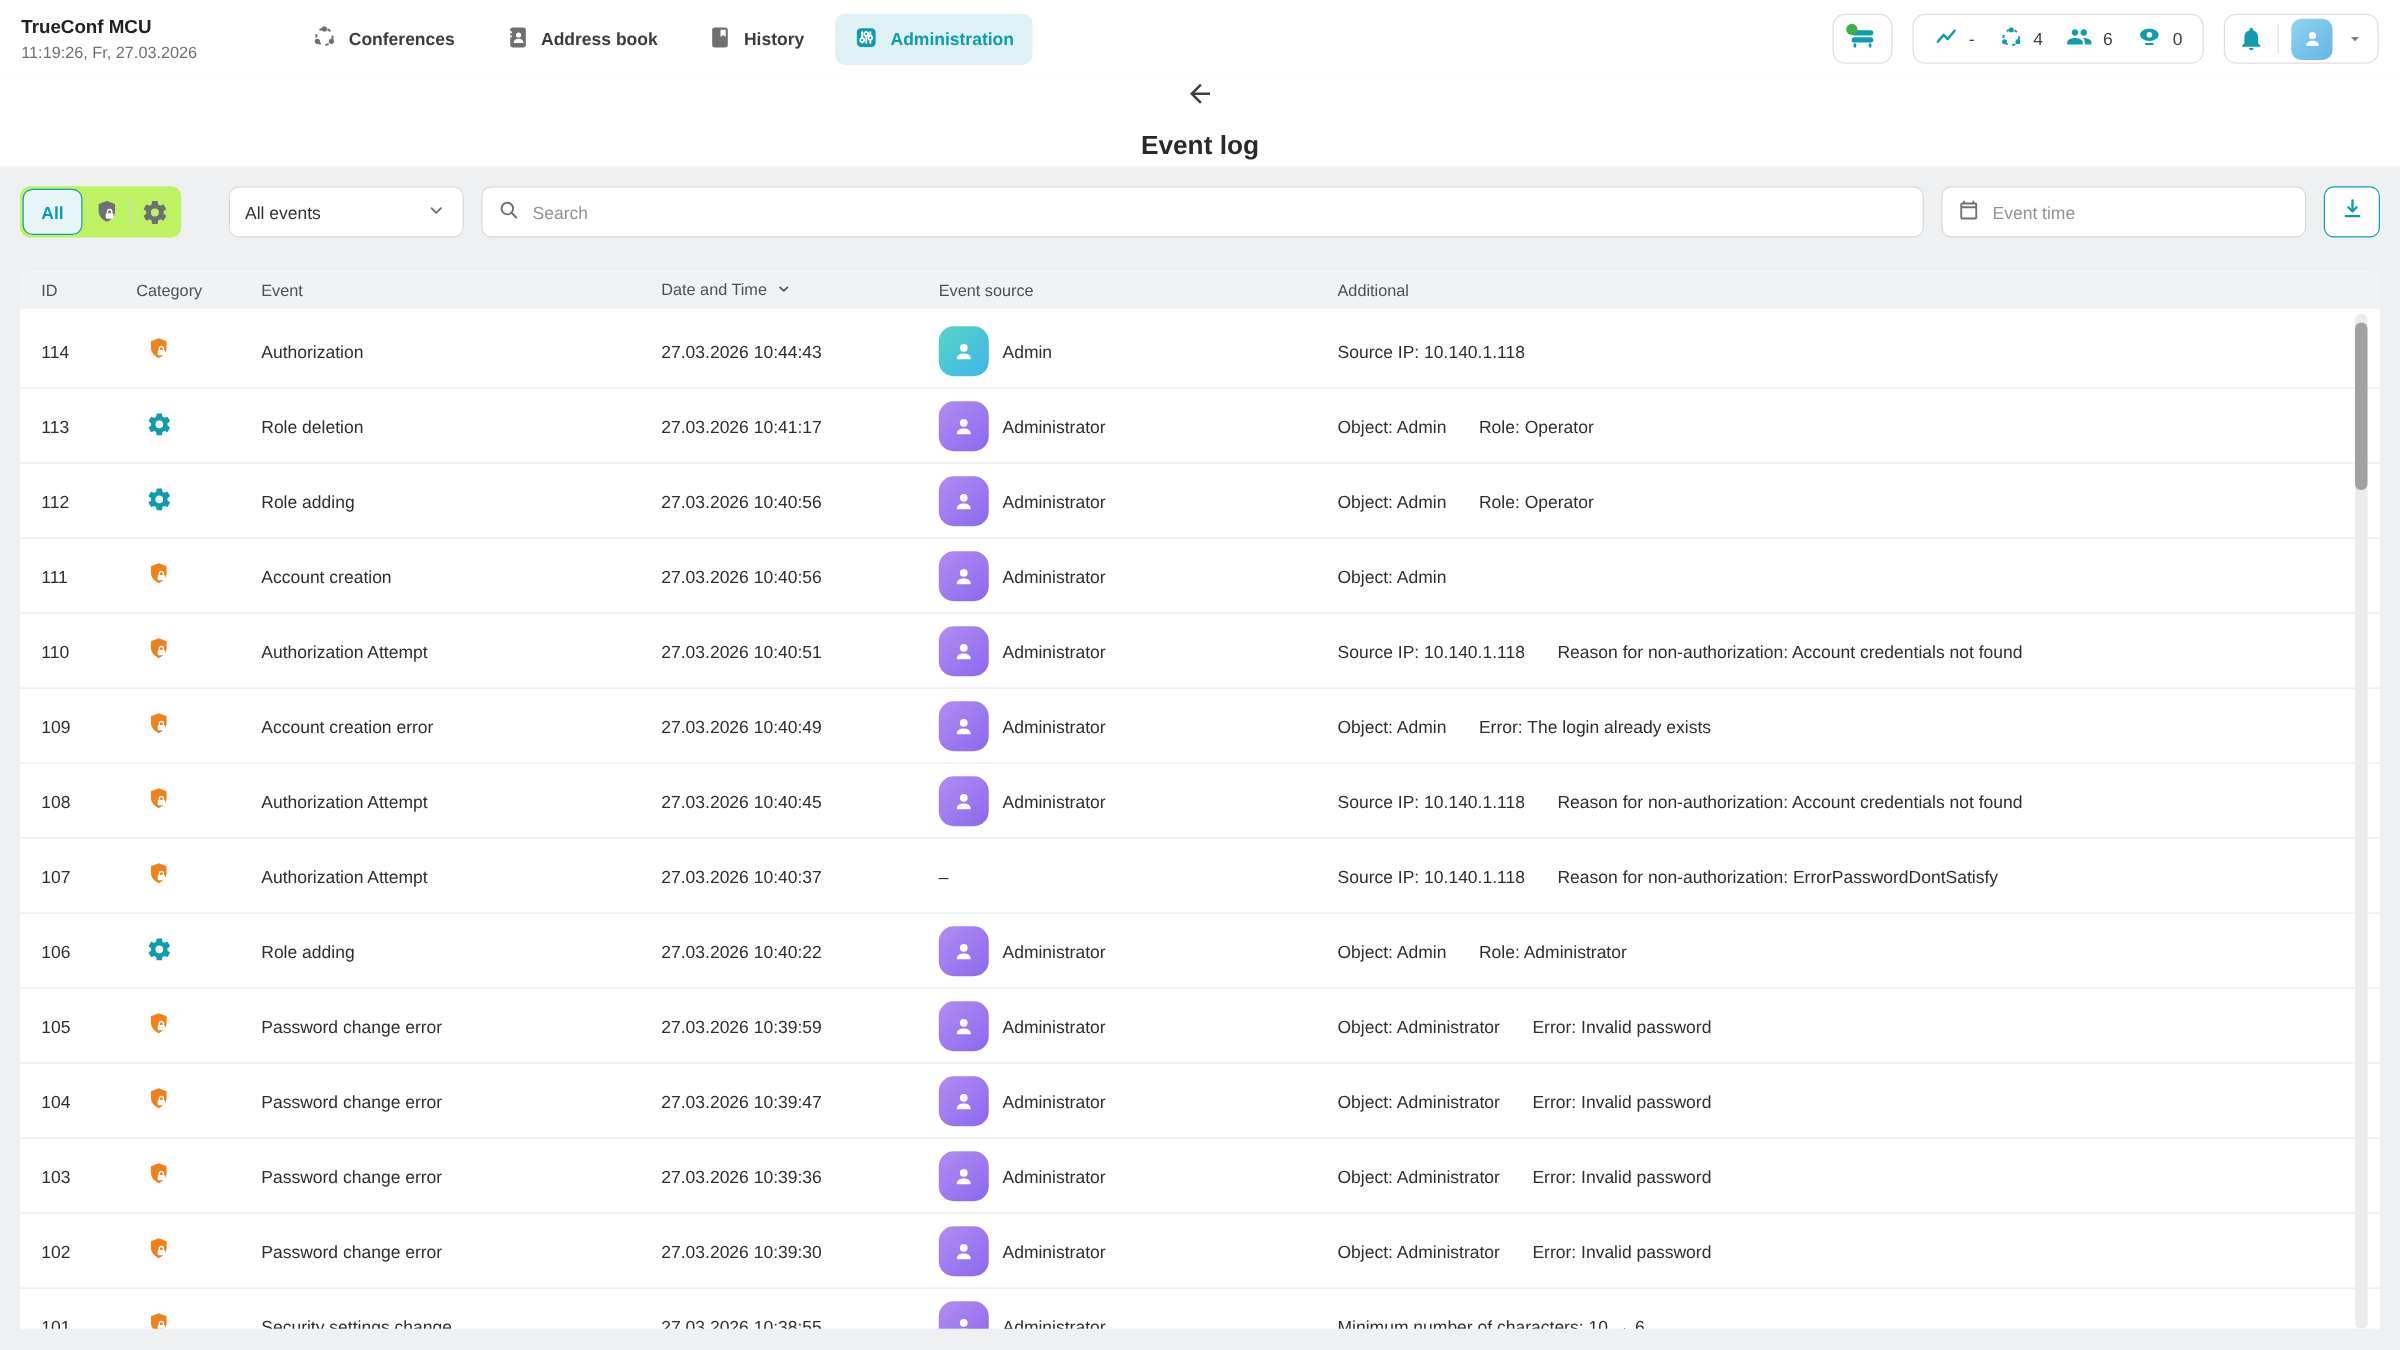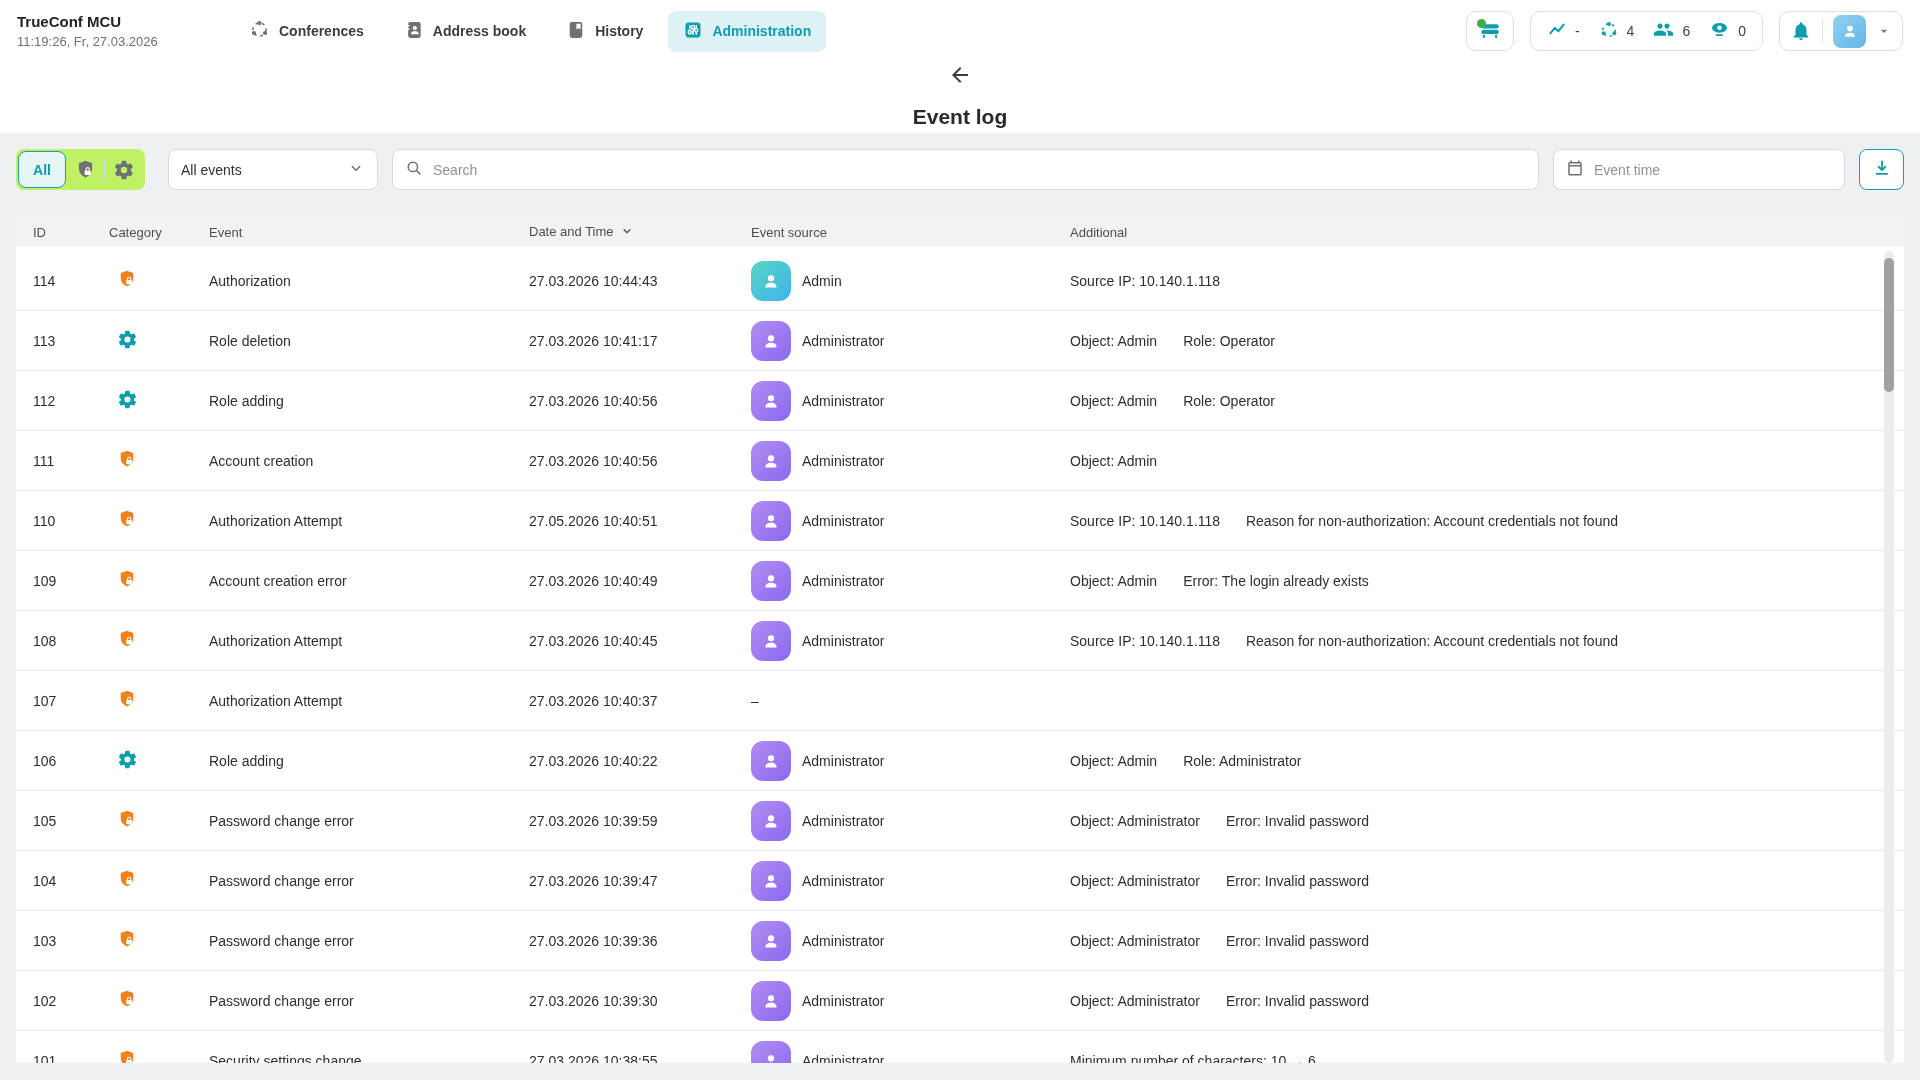--- a/index.html
+++ b/index.html
@@ -36,21 +36,21 @@
   
   .content { padding:0 16px; }
   .filter-row { margin-top:16px; height:41px; display:flex; align-items:stretch; gap:14px; }
   .segmented { background:#bef264; border-radius:8px; display:flex; align-items:center; padding:2px; }
   .seg-all { width:48px; height:37px; background:#e8f5f7; border:1.5px solid #169fb0; border-radius:8px;
     color:#0d9cae; font-size:14px; font-weight:600; display:flex; align-items:center; justify-content:center; cursor:pointer; }
   .seg-icon-btn { width:38px; height:37px; display:flex; align-items:center; justify-content:center; cursor:pointer; }
   .seg-divider { width:1px; height:22px; background:#d4d5d7; }
   .field { background:#fff; border:1px solid #d7d9db; border-radius:8px; display:flex; align-items:center;
     padding:0 12px; gap:10px; font-size:14px; }
-  .dropdown { width:210px; margin-left:9px; color:#2f3133; cursor:pointer;text-align:right; }
+  .dropdown { width:188px; margin-left:24px; color:#2f3133; cursor:pointer;text-align:right; }
   .dropdown .chev { margin-left:auto; }
   .search-box { flex:1; }
   .field input { border:none; outline:none; flex:1; font:inherit; font-size:14px; color:#2f3133; background:transparent; }
   .field input::placeholder { color:#8f9295; }
   .event-time { width:292px; }
   .download-btn { width:45px; background:#fff; border:1.5px solid #12a0b0; border-radius:8px;
     display:flex; align-items:center; justify-content:center; cursor:pointer; }
 
   
   .table-card { margin-top:27px; height:846px; background:#fff; border-radius:8px 8px 0 0;
@@ -405,21 +405,21 @@
       <span class="cat-icon security">
         <svg width="20" height="20" viewBox="0 0 24 24">
                 <path d="M12 2l7.5 2.8v6.3c0 4.6-3.2 8-7.5 9.9-4.3-1.9-7.5-5.3-7.5-9.9V4.8L12 2z" fill="#f0821e"></path>
                 <rect x="11" y="13.2" width="7" height="5" rx="1" fill="#fff"></rect>
                 <path d="M12.6 13.2v-1.5a1.9 1.9 0 0 1 3.8 0v1.5" fill="none" stroke="#fff" stroke-width="1.3"></path>
               </svg>
       </span>
       
     </span>
     <span class="col-event c-event">Authorization Attempt</span>
-    <span class="col-date c-date">27.05.2026 10:40:51</span>
+    <span class="col-date c-date">27.03.2026 10:40:51</span>
     <span class="col-src src-cell">
       <span class="avatar purple">
         <svg width="22" height="22" viewBox="0 0 24 24" fill="#fff">
                 <circle cx="12" cy="9" r="3.4"></circle>
                 <path d="M12 14c-3.4 0-6 1.7-6 3.8V19h12v-1.2c0-2.1-2.6-3.8-6-3.8z"></path>
               </svg>
       </span>
       <span class="src-name">Administrator</span>
 
     </span>
@@ -491,20 +491,21 @@
               </svg>
       </span>
       
     </span>
     <span class="col-event c-event">Authorization Attempt</span>
     <span class="col-date c-date">27.03.2026 10:40:37</span>
     <span class="col-src src-cell">
 
       <span class="src-dash" style="">–</span>
     </span>
+    <span class="col-add c-additional"><span class="add-part">Source IP: 10.140.1.118</span><span class="add-part">Reason for non-authorization: ErrorPasswordDontSatisfy</span></span>
   </div>
 
   <div class="trow">
     <span class="col-id c-id">106</span>
     <span class="col-cat cat-cell">
       
       <span class="cat-icon settings">
         <svg width="21" height="21" viewBox="0 0 24 24" fill="#0f9dae">
                 <path d="M19.4 13c.04-.33.06-.66.06-1s-.02-.67-.06-1l2.1-1.65a.5.5 0 0 0 .12-.64l-2-3.46a.5.5 0 0 0-.61-.22l-2.48 1a7.3 7.3 0 0 0-1.73-1l-.38-2.65A.5.5 0 0 0 13.93 2h-4a.5.5 0 0 0-.5.42l-.37 2.65c-.63.26-1.2.6-1.74 1l-2.48-1a.5.5 0 0 0-.6.22l-2 3.46a.5.5 0 0 0 .12.64L4.45 11c-.04.33-.07.66-.07 1s.03.67.07 1l-2.1 1.65a.5.5 0 0 0-.13.64l2 3.46c.14.24.42.34.61.22l2.48-1c.54.4 1.11.74 1.74 1l.37 2.65c.04.24.25.42.5.42h4c.25 0 .46-.18.5-.42l.37-2.65a7.3 7.3 0 0 0 1.73-1l2.49 1c.23.09.47 0 .6-.22l2-3.46a.5.5 0 0 0-.12-.64zM11.93 15.5a3.5 3.5 0 1 1 0-7 3.5 3.5 0 0 1 0 7z"></path>
               </svg>

